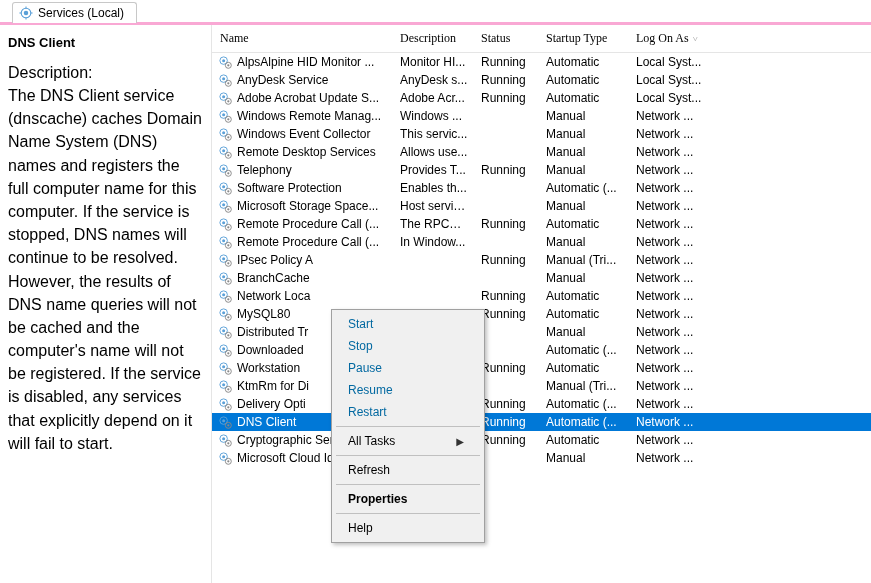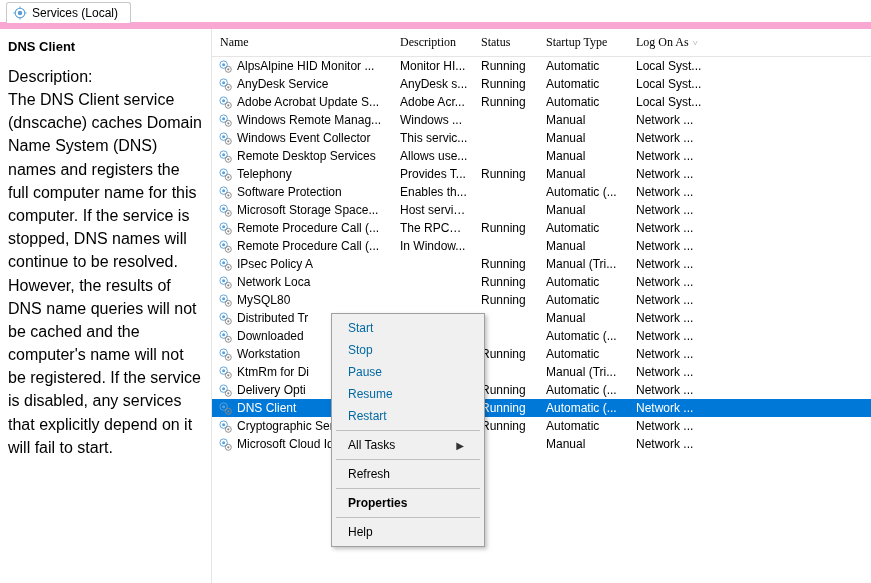--- a/index.html
+++ b/index.html
@@ -1,21 +1,21 @@
 <!DOCTYPE html>
 <html><head>
 <meta charset="utf-8">
 <style>
   * { box-sizing: border-box; margin: 0; padding: 0; }
   body { font-family: 'Segoe UI', Tahoma, sans-serif; font-size: 12px; color: #000; background: #fff; width: 871px; height: 583px; overflow: hidden; }
   .window { display: flex; flex-direction: column; width: 100%; height: 100%; }
-  .tab-bar { height: 22px; background: #fff; border-bottom: none; display: flex; align-items: flex-end; padding-left: 6px; }
+  .tab-bar { height: 22px; background: #fff; border-bottom: none; display: flex; align-items: flex-end; padding-left: 12px; }
   .tab { display: inline-flex; align-items: center; gap: 5px; padding: 3px 12px 3px 6px; border: 1px solid #c8c8c8; border-bottom: none; background: #fff; border-radius: 3px 3px 0 0; font-size: 12px; position: relative; top: 1px; }
   .tab-icon { width: 14px; height: 14px; display: inline-block; }
-  .content { display: flex; flex: 1; border-top: 7px solid #f9a8d4; overflow: hidden; }
+  .content { display: flex; flex: 1; border-top: 3px solid #f9a8d4; overflow: hidden; }
   .left-pane { width: 212px; background: #fff; padding: 10px 8px 8px 8px; border-right: 1px solid #e5e5e5; }
   .left-title { font-size: 13px; font-weight: 700; margin-bottom: 14px; }
   .left-desc-label { font-size: 16px; margin-bottom: 2px; }
   .left-desc-text { font-size: 16px; line-height: 1.45; }
   .right-pane { flex: 1; background: #fff; position: relative; overflow: hidden; }
   table { width: 100%; border-collapse: collapse; table-layout: fixed; }
   thead th { text-align: left; font-weight: 400; font-size: 12px; padding: 6px 6px 6px 6px; border-bottom: 1px solid #e5e5e5; white-space: nowrap; position: relative; font-family: Liberation Serif, serif; }
   thead th:first-child { padding-left: 8px; }
   .sort-arrow { display:inline-block; margin-left:4px; font-size:9px; color:#888; }
   tbody td { font-size: 12px; padding: 1.5px 6px; white-space: nowrap; overflow: hidden; text-overflow: ellipsis; }
@@ -291,20 +291,37 @@
             </tr>
             <tr>
               <td>
                 <div class="name-cell">
                   <span class="svc-icon"><svg viewBox="0 0 16 16">
                       <circle cx="6" cy="6" r="4" fill="none" stroke="#5aa0d8" stroke-width="1"></circle>
                       <circle cx="6" cy="6" r="1.6" fill="#5aa0d8"></circle>
                       <circle cx="11" cy="11" r="3.2" fill="none" stroke="#888" stroke-width="1"></circle>
                       <circle cx="11" cy="11" r="1.2" fill="#888"></circle>
                     </svg></span>
+                  <span class="txt">BranchCache</span>
+                </div>
+              </td>
+              <td></td>
+              <td></td>
+              <td>Manual</td>
+              <td>Network ...</td>
+            </tr>
+            <tr>
+              <td>
+                <div class="name-cell">
+                  <span class="svc-icon"><svg viewBox="0 0 16 16">
+                      <circle cx="6" cy="6" r="4" fill="none" stroke="#5aa0d8" stroke-width="1"></circle>
+                      <circle cx="6" cy="6" r="1.6" fill="#5aa0d8"></circle>
+                      <circle cx="11" cy="11" r="3.2" fill="none" stroke="#888" stroke-width="1"></circle>
+                      <circle cx="11" cy="11" r="1.2" fill="#888"></circle>
+                    </svg></span>
                   <span class="txt">Network Loca</span>
                 </div>
               </td>
               <td></td>
               <td>Running</td>
               <td>Automatic</td>
               <td>Network ...</td>
             </tr>
             <tr>
               <td>

